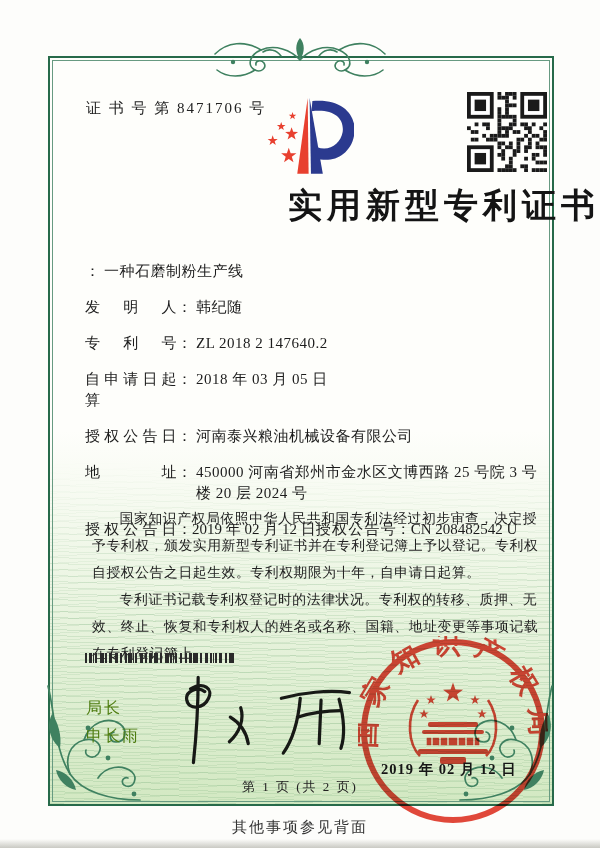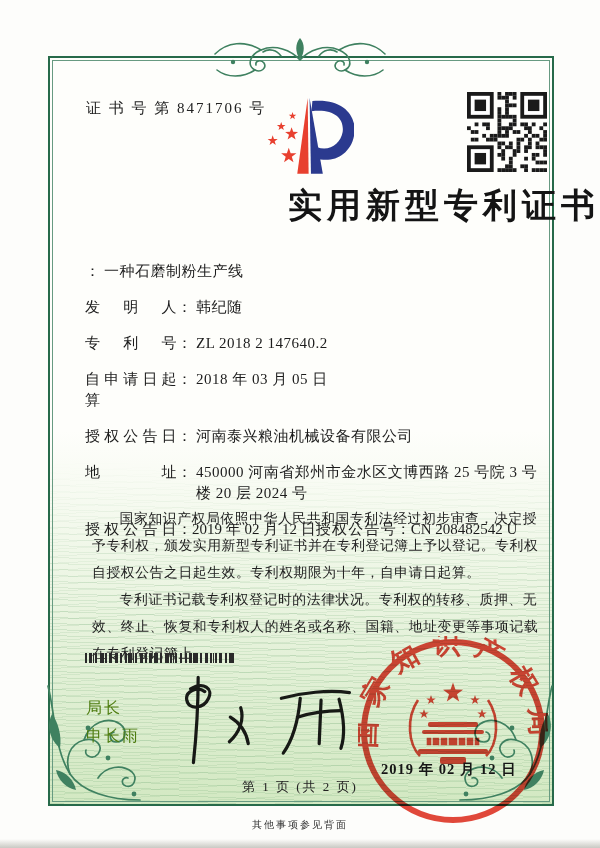--- a/index.html
+++ b/index.html
@@ -53,21 +53,21 @@
     background:
       repeating-linear-gradient(90deg,#2a2a2a 0 2px,transparent 2px 5px),
       repeating-linear-gradient(90deg,#2a2a2a 0 1px,transparent 1px 8px),
       repeating-linear-gradient(90deg,transparent 0 4px,#2a2a2a 4px 6px,transparent 6px 13px);}
   .officer{position:absolute;left:86px;top:694px;font-size:16px;line-height:28px;letter-spacing:2px;color:#4d7c0f;}
   .sig{position:absolute;left:148px;top:668px;mix-blend-mode:multiply;}
   .seal{position:absolute;left:358px;top:636px;mix-blend-mode:multiply;opacity:.92;}
   .seal-date{position:absolute;left:381px;top:760px;font-size:14.5px;font-weight:600;
     letter-spacing:1px;color:#161616;z-index:5;}
   .page-no{position:absolute;left:0;right:0;top:778px;text-align:center;font-size:13px;letter-spacing:2px;color:#222;}
-  .back-note{position:absolute;left:0;right:0;top:818px;text-align:center;font-size:10px;letter-spacing:2px;color:#333;}
+  .back-note{position:absolute;left:0;right:0;top:818px;text-align:center;font-size:15px;letter-spacing:2px;color:#333;}
 </style>
 </head>
 <body>
 
 <div class="frame">
   <div class="tint"></div>
   <div class="guilloche"></div>
 </div>
 
 <svg class="orn orn-top" width="194" height="52" viewBox="0 0 194 52">

